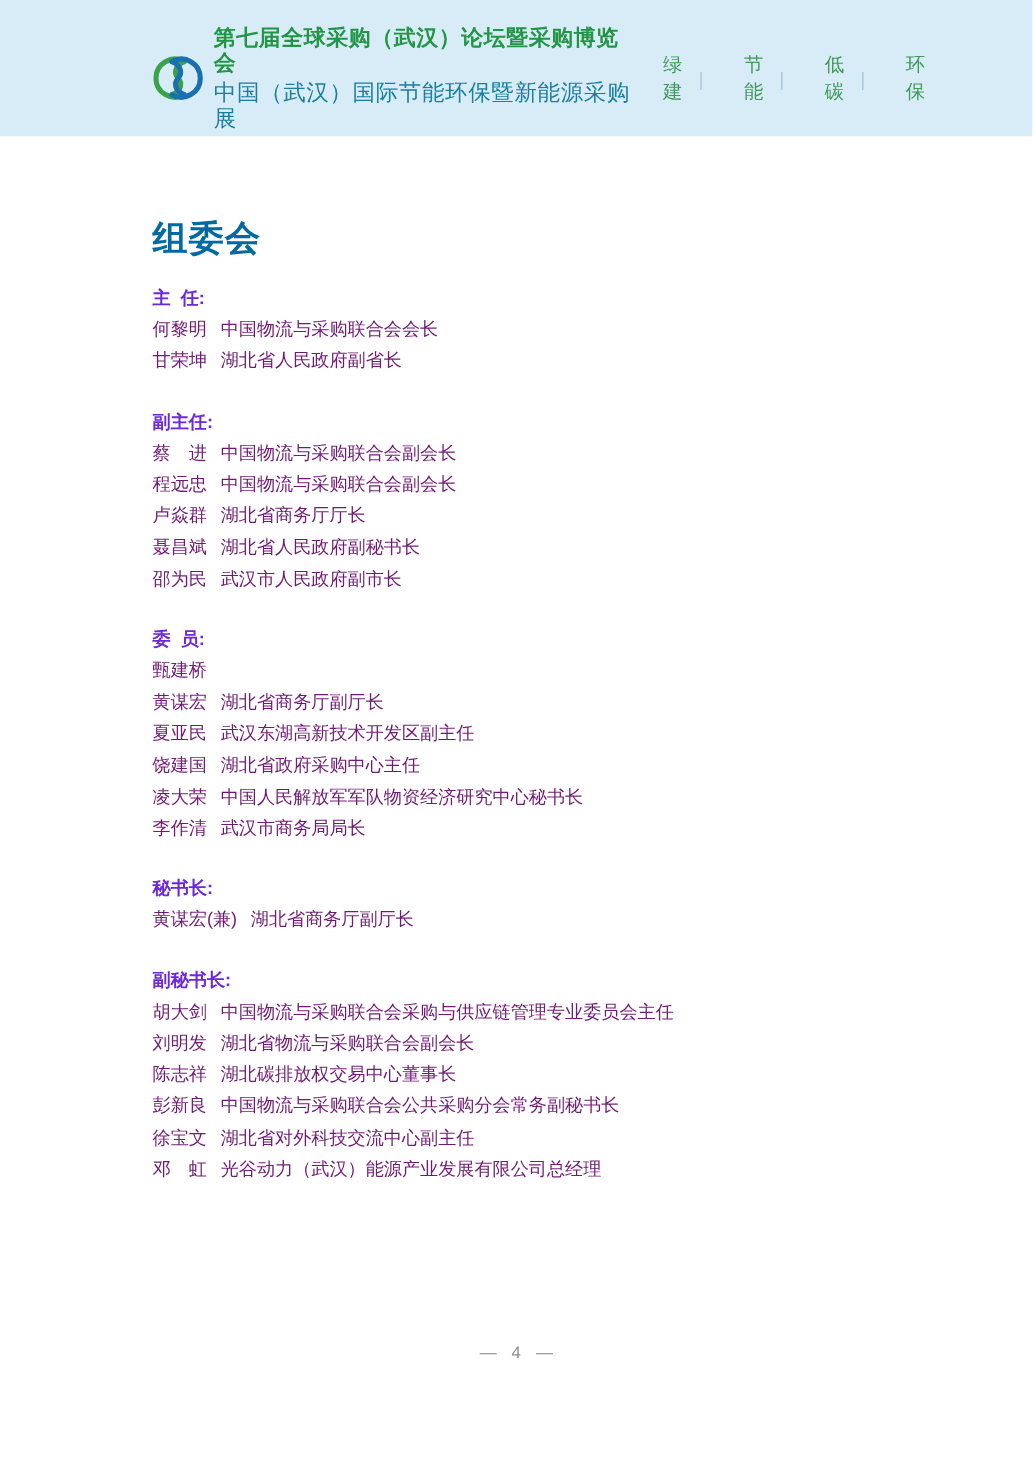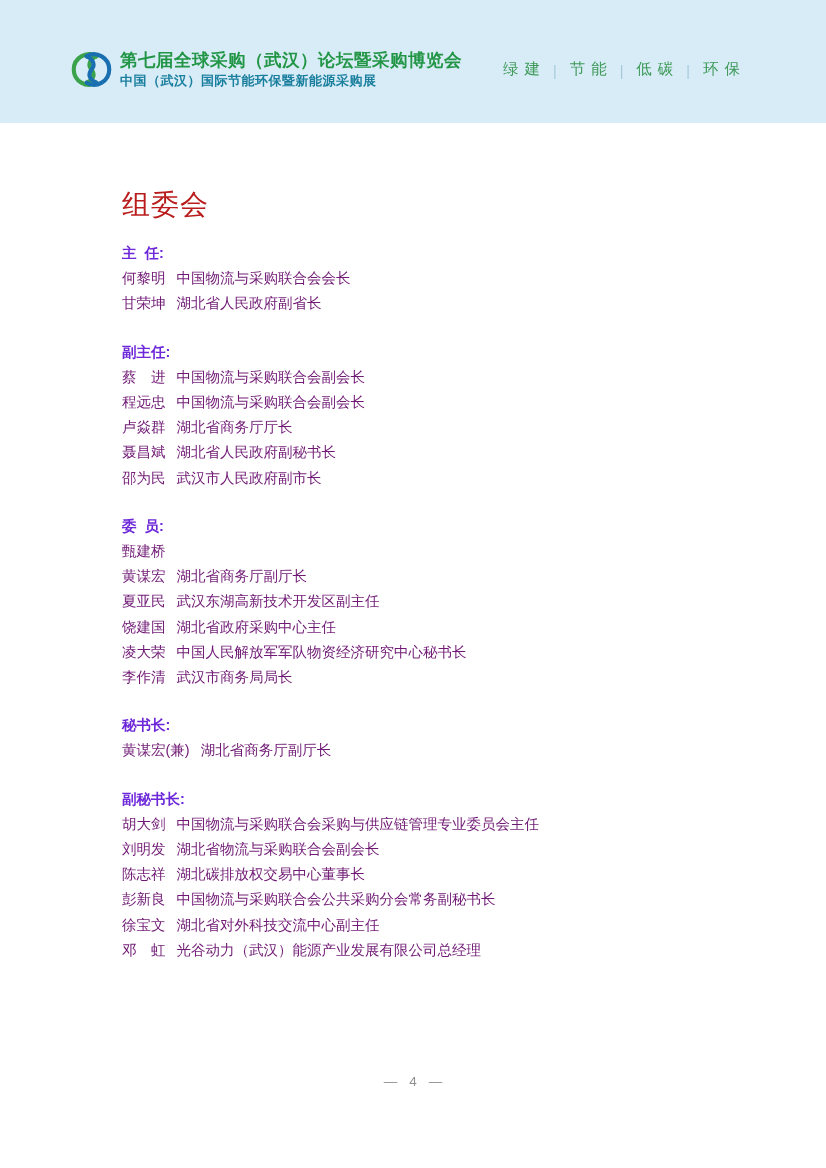--- a/index.html
+++ b/index.html
@@ -4,43 +4,43 @@
 <style>
   html,body{margin:0;padding:0;}
   body{
     width:826px;height:1168px;overflow:hidden;position:relative;
     background:#ffffff;
     font-family:"Liberation Sans","DejaVu Sans",sans-serif;
     -webkit-font-smoothing:antialiased;
   }
   
   .hd{
-    height:123px;box-sizing:border-box;background:#d8ecf7;
+    height:109px;box-sizing:border-box;background:#d8ecf7;
     display:flex;align-items:center;
-    padding:16px 86px 0 68px;
+    padding:16px 86px 0 119px;
   }
   .hd-logo{flex:0 0 auto;margin-right:5px;}
   .hd-titles{display:flex;flex-direction:column;}
   .hd-title{
     font-size:17.5px;font-weight:bold;color:#229646;letter-spacing:.5px;line-height:1.15;
   }
   .hd-subtitle{
-    font-size:13px;font-weight:bold;color:#1a7f9e;letter-spacing:.5px;margin-top:4px;line-height:1.15;
+    font-size:18px;font-weight:normal;color:#1a7f9e;letter-spacing:.5px;margin-top:4px;line-height:1.15;
   }
   .hd-tags{
     margin-left:auto;display:flex;align-items:center;gap:13px;
     font-size:15.5px;color:#3e9a58;text-align:right;
   }
   .hd-tag{letter-spacing:6px;margin-right:-6px;}
   .hd-sep{color:#a5c9da;font-size:14px;transform:scaleY(1.1);}
   
   .main{padding-left:122px;padding-right:90px;}
   .pg-heading{
     margin:64px 0 18px 0;
-    font-size:28px;font-weight:400;color:#b91c1c;letter-spacing:1px;line-height:36px;
+    font-size:28px;font-weight:700;color:#0369a1;letter-spacing:1px;line-height:36px;
   }
   .sec{margin-bottom:23px;}
   .sec-label{
     color:#6d28d9;font-size:14.5px;font-weight:600;line-height:25.2px;white-space:pre;
   }
   .row{line-height:25.2px;font-size:14.5px;color:#701a75;display:flex;}
   .nm{white-space:pre;margin-right:11px;flex:0 0 auto;}
   .rl{white-space:pre;}
   
   .ft{

